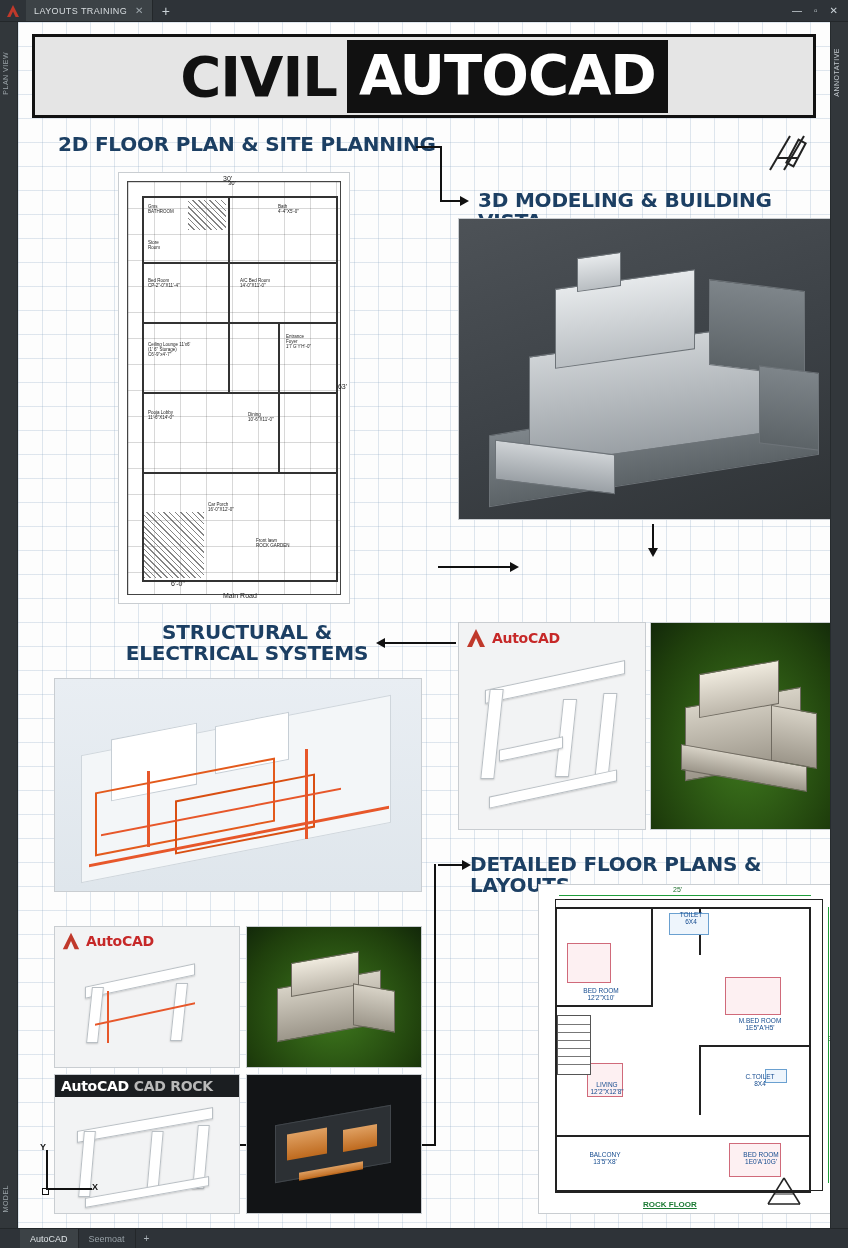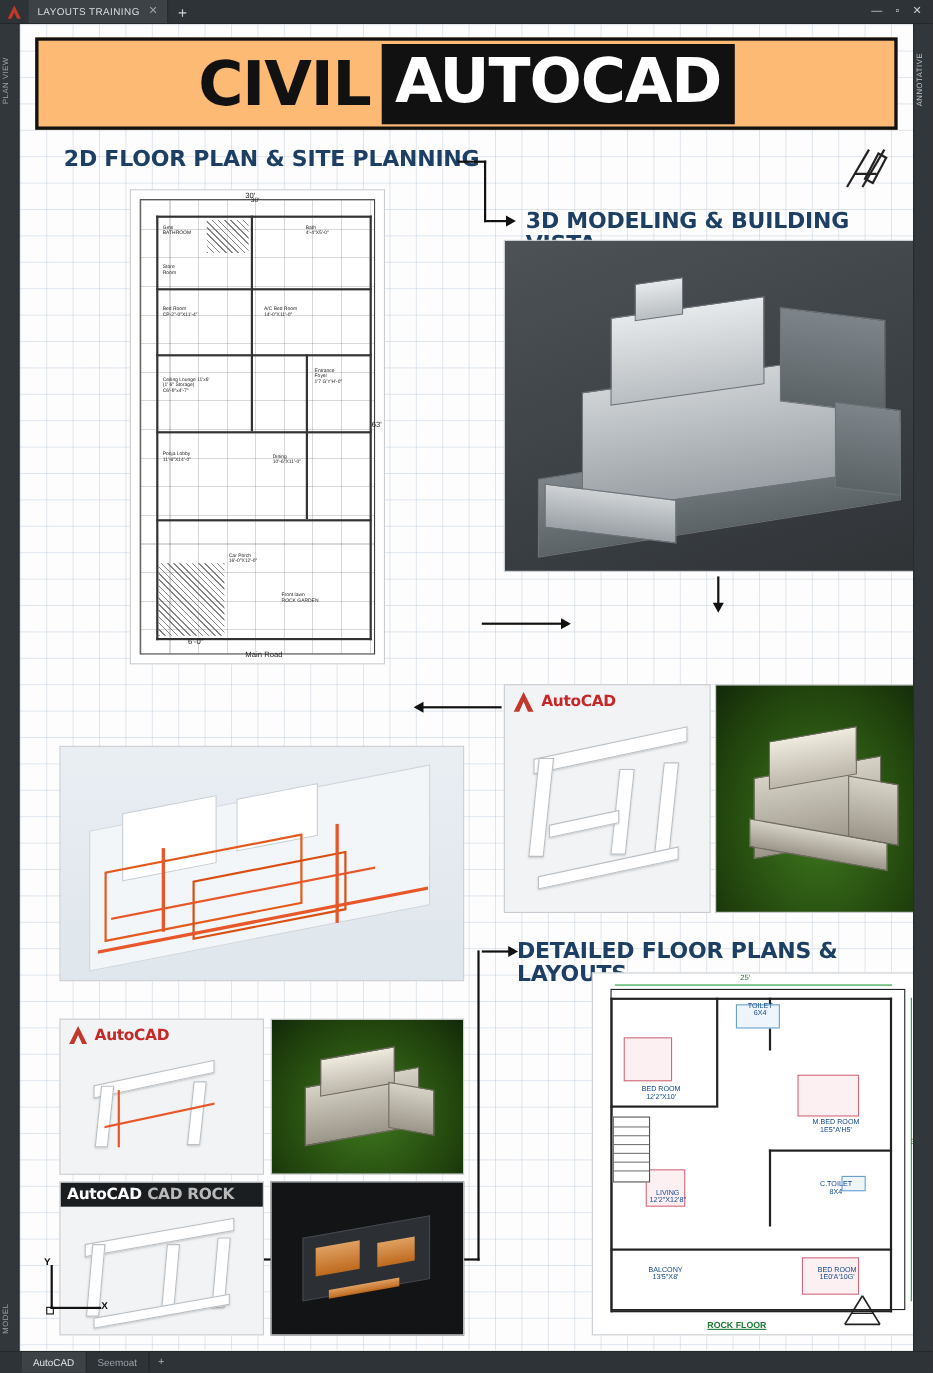--- a/index.html
+++ b/index.html
@@ -72,21 +72,21 @@
     width: 18px; background: #32373b; position: relative; flex: none;
     border-left: 1px solid #262b2e;
   }
   .right-rail .rail-text { color: #c0c7cc; }
 
   
   .poster { position: absolute; inset: 0; }
 
   .title-band {
     position: absolute; left: 14px; top: 12px; right: 14px; height: 84px;
-    border: 3px solid #111; background: #fdba74;
+    border: 3px solid #111; background: #e5e5e5;
     display: flex; align-items: center; justify-content: center; gap: 10px;
   }
   .title-word {
     font-size: 56px; font-weight: 700; color: #111; letter-spacing: -1px;
     font-family: "DejaVu Sans", sans-serif;
   }
   .title-word.invert {
     background: #111; color: #fff; padding: 2px 12px 6px 12px;
   }
 
@@ -308,20 +308,24 @@
 
         <div class="arrow" style="left:420px;top:538px;width:88px;height:14px;">
           <div class="line" style="left:0;top:6px;width:74px;height:2px;"></div>
           <div class="head right" style="left:72px;top:2px;"></div>
         </div>
 
         <div class="h2" style="position:absolute;left:508px;top:534px;width:300px;text-align:center;">
           <br>
         </div>
 
+        <div class="h2" style="position:absolute;left:104px;top:600px;width:250px;text-align:center;">
+          <span>STRUCTURAL &amp;</span><br>
+          <span>ELECTRICAL SYSTEMS</span>
+        </div>
 
         <div class="arrow" style="left:358px;top:614px;width:80px;height:14px;">
           <div class="line" style="left:8px;top:6px;width:72px;height:2px;"></div>
           <div class="head left" style="left:0px;top:2px;"></div>
         </div>
 
         <div class="fig figcad" style="left:440px;top:600px;width:188px;height:208px;">
           <div class="lbl">
             <svg width="22" height="22" viewBox="0 0 22 22">
                 <polygon points="11,2 20,20 15,20 11,11 7,20 2,20" fill="#c0392b"></polygon>

